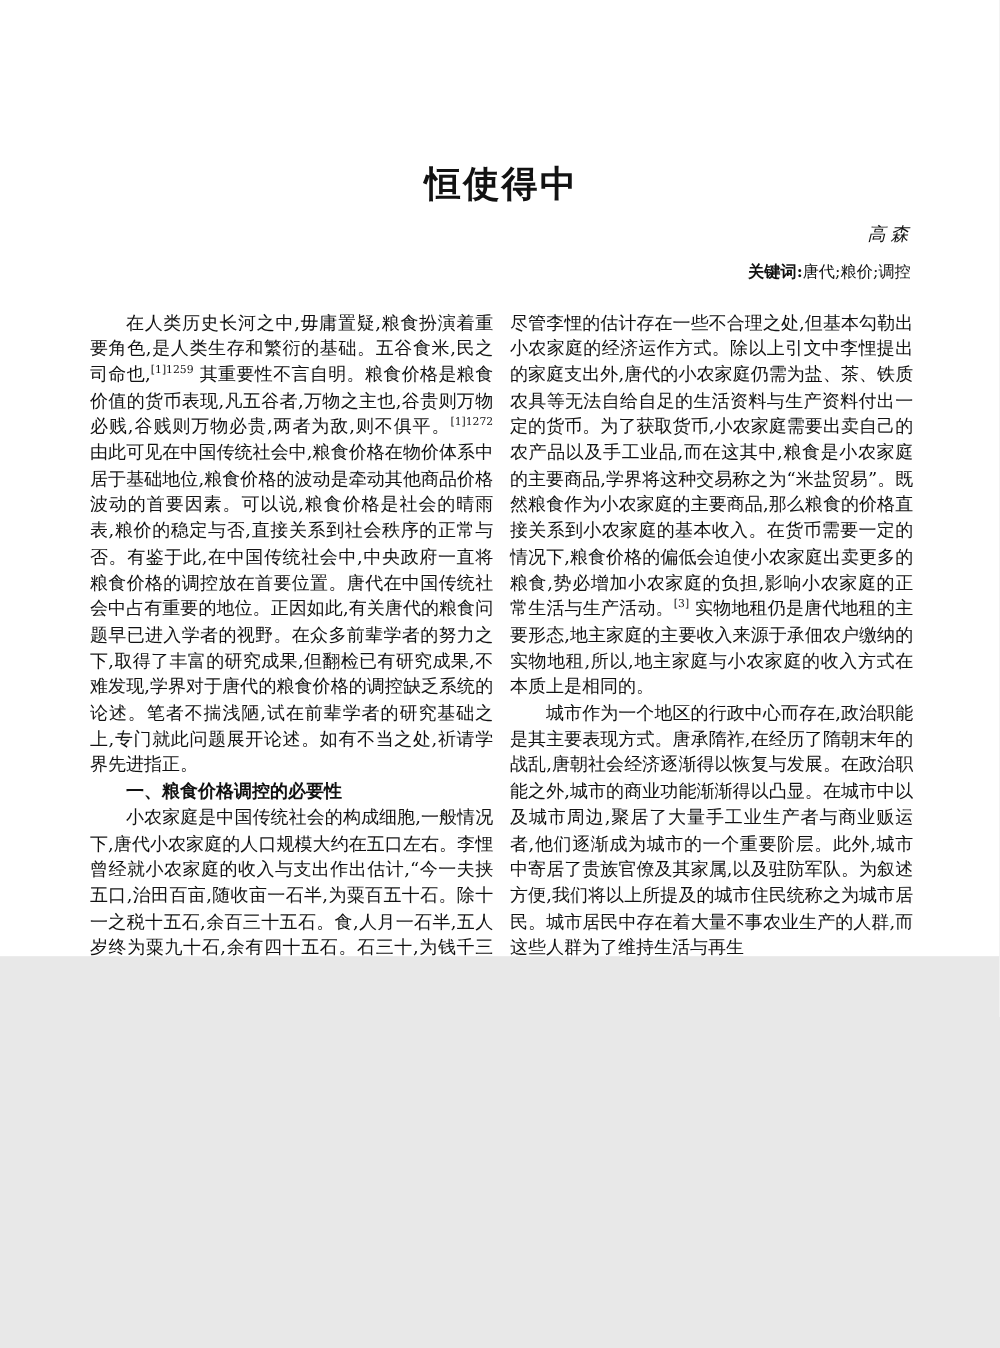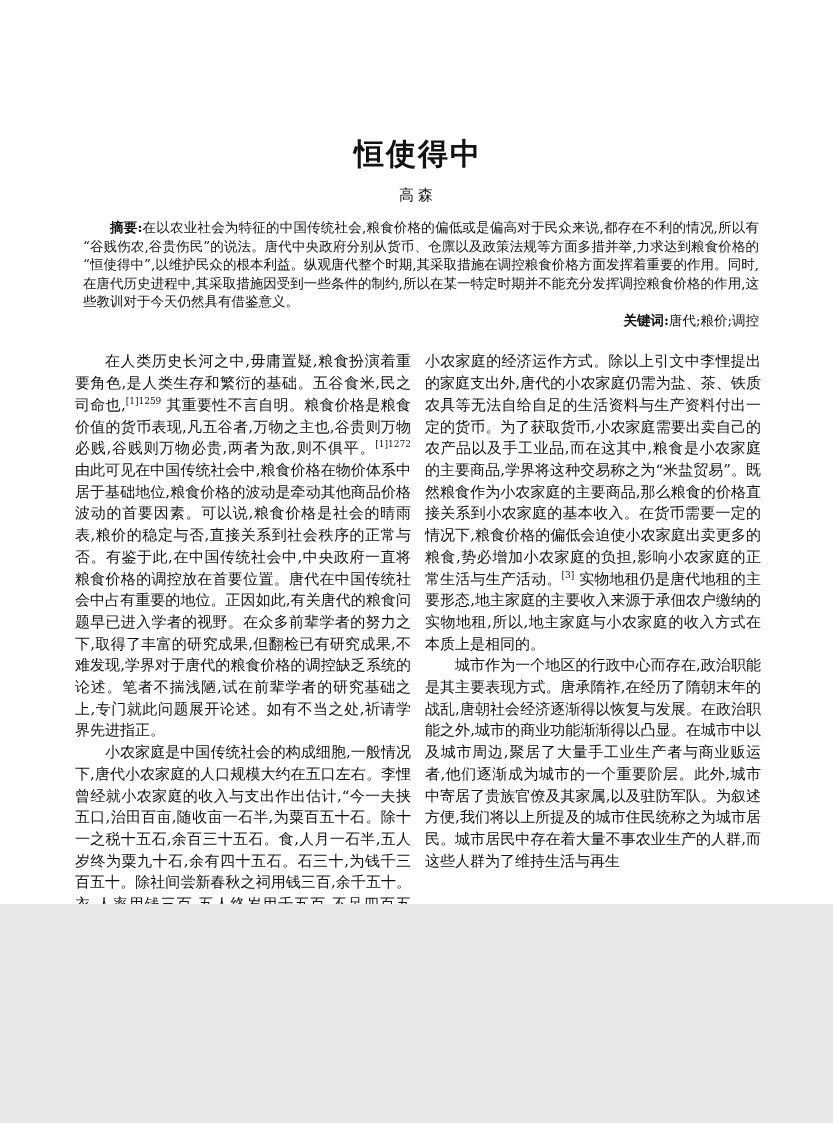--- a/index.html
+++ b/index.html
@@ -1,18 +1,18 @@
 <!DOCTYPE html>
 <html lang="zh"><head>
 <meta charset="utf-8">
 <style>
   html,body{margin:0;padding:0;background:#e8e8e8;}
   .page{
     position:relative;
-    width:833px;height:904px;
+    width:833px;height:797px;
     margin:0 auto;
     background:#ffffff;
     font-family:"DejaVu Serif","Liberation Serif",serif;
     color:#121212;
     overflow:hidden;
   }
   .content{
     position:absolute;
     left:75px;right:72px;top:0;
   }
@@ -28,25 +28,26 @@
   .subtitle{
     margin:25px 0 0 0;
     text-align:center;
     font-size:17px;
     letter-spacing:4px;
     line-height:24px;
     font-weight:normal;
   }
   .author{
     margin:15px 0 0 0;
-    text-align:center;
+    text-align:right;
     font-size:15px;
     letter-spacing:4px;
     line-height:21px;
     font-weight:normal;
+    font-style:italic;
   }
   .meta-block{
     margin-top:12px;
     padding:0 2px 0 8px;
   }
   .abstract{
     margin:0;
     font-size:13.5px;
     line-height:18.6px;
     text-align:justify;
@@ -100,28 +101,28 @@
 </head>
 <body>
 
 <div class="page">
   <div class="content">
 
     <h1 class="title">恒使得中</h1>
     <div class="author">高森</div>
 
     <div class="meta-block">
-      <p class="abstract"><span class="meta-label">摘要:</span><span>在以农业社会为特征的中国传统社会,粮食价格的偏低或是偏高对于民众来说,都存在不利的情况,所以有“谷贱伤农,谷贵伤民”的说法。唐代中央政府分别从货币、仓廪以及政策法规等方面多措并举,力求达到粮食价格的“恒使得中”,以维护民众的根本利益。纵观唐代整个时期,其采取措施在调控粮食价格方面发挥着重要的作用。同时,在唐代历史进程中,其采取措施因受到一些条件的制约,所以在某一特定时期并不能充分发挥调控粮食价格的作用,这些教训对于今天仍然具有借鉴意义。</span></p>
 
       <p class="meta-line"><span class="meta-label">关键词:</span><span>唐代;粮价;调控</span></p>
 
     </div>
 
     <div class="columns">
         <p class="body-para"><span>在人类历史长河之中,毋庸置疑,粮食扮演着重要角色,是人类生存和繁衍的基础。五谷食米,民之司命也,</span><sup class="cite">[1]1259</sup><span> 其重要性不言自明。粮食价格是粮食价值的货币表现,凡五谷者,万物之主也,谷贵则万物必贱,谷贱则万物必贵,两者为敌,则不俱平。</span><sup class="cite">[1]1272</sup><span> 由此可见在中国传统社会中,粮食价格在物价体系中居于基础地位,粮食价格的波动是牵动其他商品价格波动的首要因素。可以说,粮食价格是社会的晴雨表,粮价的稳定与否,直接关系到社会秩序的正常与否。有鉴于此,在中国传统社会中,中央政府一直将粮食价格的调控放在首要位置。唐代在中国传统社会中占有重要的地位。正因如此,有关唐代的粮食问题早已进入学者的视野。在众多前辈学者的努力之下,取得了丰富的研究成果,但翻检已有研究成果,不难发现,学界对于唐代的粮食价格的调控缺乏系统的论述。笔者不揣浅陋,试在前辈学者的研究基础之上,专门就此问题展开论述。如有不当之处,祈请学界先进指正。</span></p>
+        <h3 class="body-heading"><span>一、粮食价格调控的必要性</span></h3>
         <p class="body-para"><span>小农家庭是中国传统社会的构成细胞,一般情况下,唐代小农家庭的人口规模大约在五口左右。李悝曾经就小农家庭的收入与支出作出估计,“今一夫挟五口,治田百亩,随收亩一石半,为粟百五十石。除十一之税十五石,余百三十五石。食,人月一石半,五人岁终为粟九十石,余有四十五石。石三十,为钱千三百五十。除社间尝新春秋之祠用钱三百,余千五十。衣,人率用钱三百,五人终岁用千五百,不足四百五十。不幸疾病死丧之费及上赋敛,又未与此”,</span><sup class="cite">[2]602</sup><span> 尽管李悝的估计存在一些不合理之处,但基本勾勒出小农家庭的经济运作方式。除以上引文中李悝提出的家庭支出外,唐代的小农家庭仍需为盐、茶、铁质农具等无法自给自足的生活资料与生产资料付出一定的货币。为了获取货币,小农家庭需要出卖自己的农产品以及手工业品,而在这其中,粮食是小农家庭的主要商品,学界将这种交易称之为“米盐贸易”。既然粮食作为小农家庭的主要商品,那么粮食的价格直接关系到小农家庭的基本收入。在货币需要一定的情况下,粮食价格的偏低会迫使小农家庭出卖更多的粮食,势必增加小农家庭的负担,影响小农家庭的正常生活与生产活动。</span><sup class="cite">[3]</sup><span> 实物地租仍是唐代地租的主要形态,地主家庭的主要收入来源于承佃农户缴纳的实物地租,所以,地主家庭与小农家庭的收入方式在本质上是相同的。</span></p>
         <p class="body-para"><span>城市作为一个地区的行政中心而存在,政治职能是其主要表现方式。唐承隋祚,在经历了隋朝末年的战乱,唐朝社会经济逐渐得以恢复与发展。在政治职能之外,城市的商业功能渐渐得以凸显。在城市中以及城市周边,聚居了大量手工业生产者与商业贩运者,他们逐渐成为城市的一个重要阶层。此外,城市中寄居了贵族官僚及其家属,以及驻防军队。为叙述方便,我们将以上所提及的城市住民统称之为城市居民。城市居民中存在着大量不事农业生产的人群,而这些人群为了维持生活与再生</span></p>
       </div>
 
   </div>
 
   <div class="page-number"><span>—</span> <span class="num">23</span> <span>—</span></div>
 </div>
 
 </body></html>

